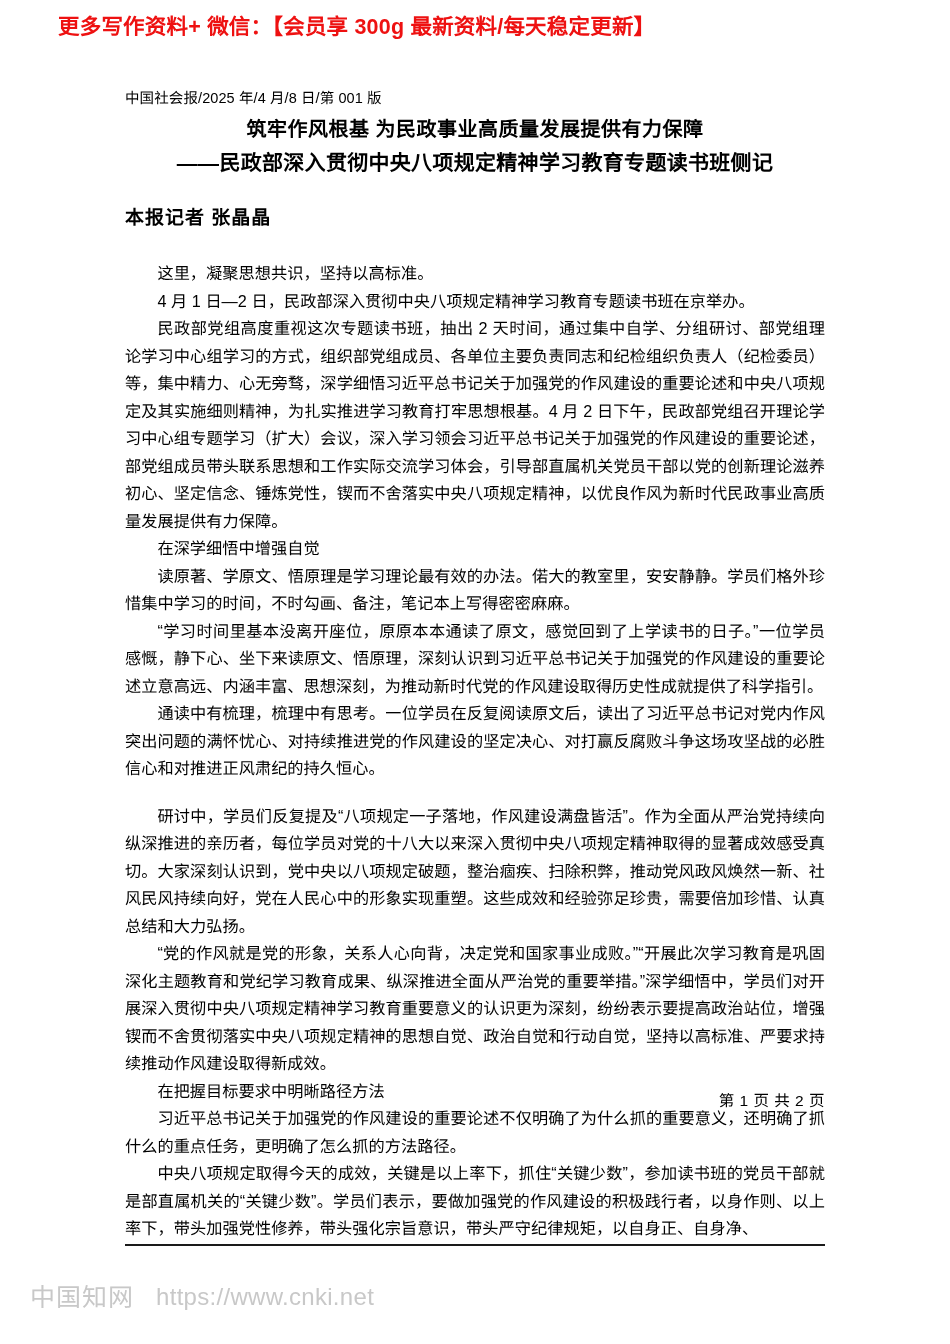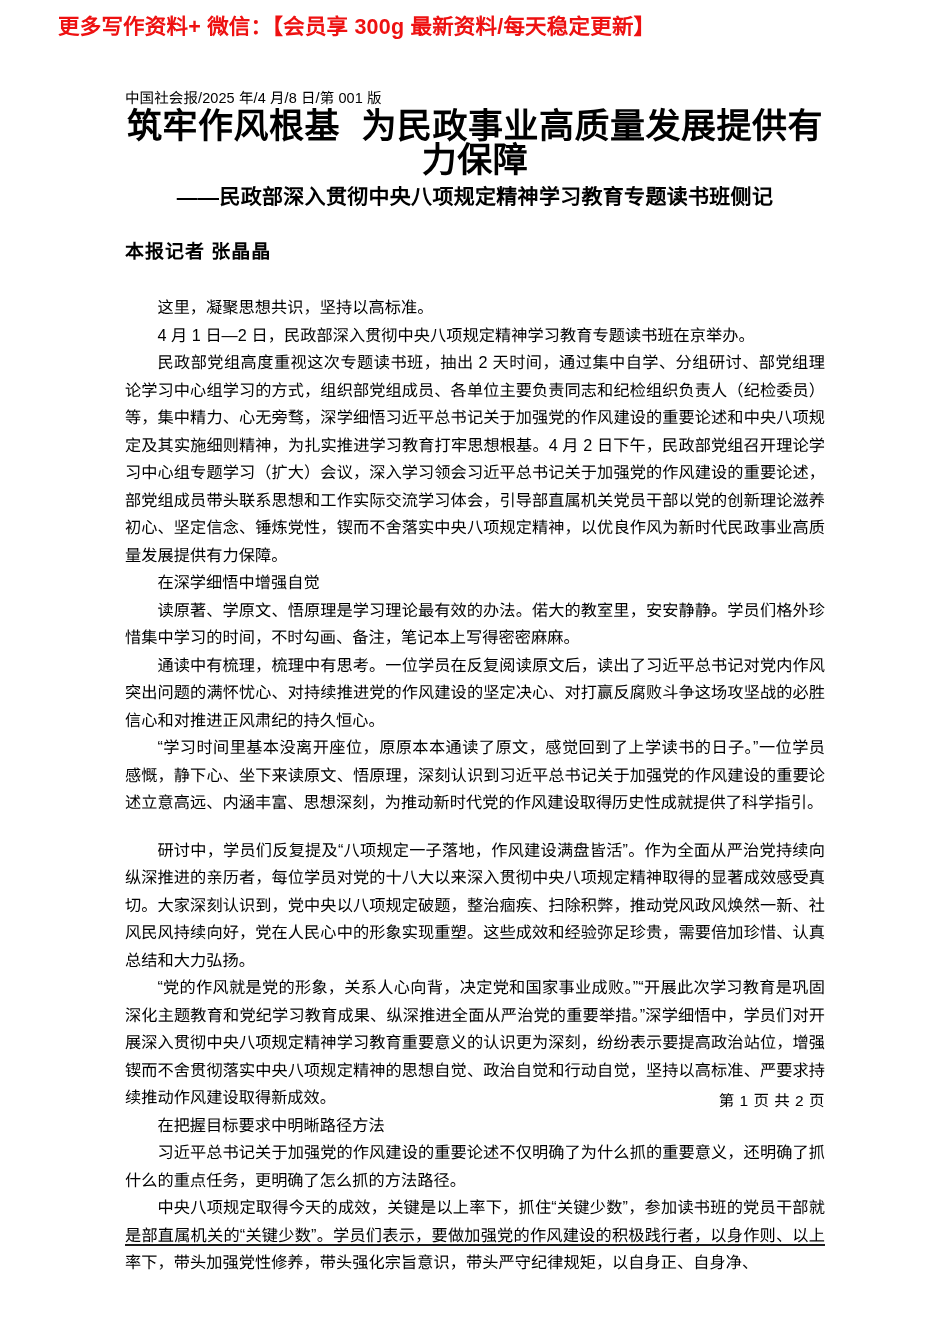--- a/index.html
+++ b/index.html
@@ -47,27 +47,26 @@
 
   .source-line {
     font-size: 14.5px;
     line-height: 20px;
     letter-spacing: 0.1px;
     margin-bottom: 4px;
     white-space: nowrap;
   }
 
   .headline {
-    font-size: 35px;
+    font-size: 20px;
     font-weight: bold;
     text-align: center;
     line-height: 34px;
     letter-spacing: 0.5px;
     margin: 2px 0 0 0;
-    font-family: Liberation Mono, monospace;
   }
   .subheadline {
     font-size: 21px;
     font-weight: bold;
     text-align: center;
     line-height: 30px;
     letter-spacing: 0.3px;
     margin: 2px 0 0 0;
   }
 
@@ -154,30 +153,34 @@
     <h2 class="subheadline">——民政部深入贯彻中央八项规定精神学习教育专题读书班侧记</h2>
 
     <div class="byline">本报记者  张晶晶</div>
 
     <div class="body-block">
       <p class="para">这里，凝聚思想共识，坚持以高标准。</p>
       <p class="para">4 月 1 日—2 日，民政部深入贯彻中央八项规定精神学习教育专题读书班在京举办。</p>
       <p class="para">民政部党组高度重视这次专题读书班，抽出 2 天时间，通过集中自学、分组研讨、部党组理论学习中心组学习的方式，组织部党组成员、各单位主要负责同志和纪检组织负责人（纪检委员）等，集中精力、心无旁骛，深学细悟习近平总书记关于加强党的作风建设的重要论述和中央八项规定及其实施细则精神，为扎实推进学习教育打牢思想根基。4 月 2 日下午，民政部党组召开理论学习中心组专题学习（扩大）会议，深入学习领会习近平总书记关于加强党的作风建设的重要论述，部党组成员带头联系思想和工作实际交流学习体会，引导部直属机关党员干部以党的创新理论滋养初心、坚定信念、锤炼党性，锲而不舍落实中央八项规定精神，以优良作风为新时代民政事业高质量发展提供有力保障。</p>
       <p class="para">在深学细悟中增强自觉</p>
       <p class="para">读原著、学原文、悟原理是学习理论最有效的办法。偌大的教室里，安安静静。学员们格外珍惜集中学习的时间，不时勾画、备注，笔记本上写得密密麻麻。</p>
+      <p class="para">“学习时间里基本没离开座位，原原本本通读了原文，感觉回到了上学读书的日子。”一位学员感慨，静下心、坐下来读原文、悟原理，深刻认识到习近平总书记关于加强党的作风建设的重要论述立意高远、内涵丰富、思想深刻，为推动新时代党的作风建设取得历史性成就提供了科学指引。</p>
       <p class="para">通读中有梳理，梳理中有思考。一位学员在反复阅读原文后，读出了习近平总书记对党内作风突出问题的满怀忧心、对持续推进党的作风建设的坚定决心、对打赢反腐败斗争这场攻坚战的必胜信心和对推进正风肃纪的持久恒心。</p>
-      <p class="para">“学习时间里基本没离开座位，原原本本通读了原文，感觉回到了上学读书的日子。”一位学员感慨，静下心、坐下来读原文、悟原理，深刻认识到习近平总书记关于加强党的作风建设的重要论述立意高远、内涵丰富、思想深刻，为推动新时代党的作风建设取得历史性成就提供了科学指引。</p>
       <p class="spacer"></p>
       <p class="para">研讨中，学员们反复提及“八项规定一子落地，作风建设满盘皆活”。作为全面从严治党持续向纵深推进的亲历者，每位学员对党的十八大以来深入贯彻中央八项规定精神取得的显著成效感受真切。大家深刻认识到，党中央以八项规定破题，整治痼疾、扫除积弊，推动党风政风焕然一新、社风民风持续向好，党在人民心中的形象实现重塑。这些成效和经验弥足珍贵，需要倍加珍惜、认真总结和大力弘扬。</p>
       <p class="para">“党的作风就是党的形象，关系人心向背，决定党和国家事业成败。”“开展此次学习教育是巩固深化主题教育和党纪学习教育成果、纵深推进全面从严治党的重要举措。”深学细悟中，学员们对开展深入贯彻中央八项规定精神学习教育重要意义的认识更为深刻，纷纷表示要提高政治站位，增强锲而不舍贯彻落实中央八项规定精神的思想自觉、政治自觉和行动自觉，坚持以高标准、严要求持续推动作风建设取得新成效。</p>
       <p class="para">在把握目标要求中明晰路径方法</p>
       <p class="para">习近平总书记关于加强党的作风建设的重要论述不仅明确了为什么抓的重要意义，还明确了抓什么的重点任务，更明确了怎么抓的方法路径。</p>
       <p class="para">中央八项规定取得今天的成效，关键是以上率下，抓住“关键少数”，参加读书班的党员干部就是部直属机关的“关键少数”。学员们表示，要做加强党的作风建设的积极践行者，以身作则、以上率下，带头加强党性修养，带头强化宗旨意识，带头严守纪律规矩，以自身正、自身净、</p>
     </div>
 
   </div>
 
   <div class="page-footer">第 1 页 共 2 页</div>
 
   <div class="divider"></div>
 
+  <div class="cnki">
+    <span class="cnki-logo" style="color: rgb(200, 200, 200);">中国知网</span>
+    <span class="cnki-url" style="color: rgb(200, 200, 200);">https://www.cnki.net</span>
+  </div>
 
 </div>
 
 </body></html>

